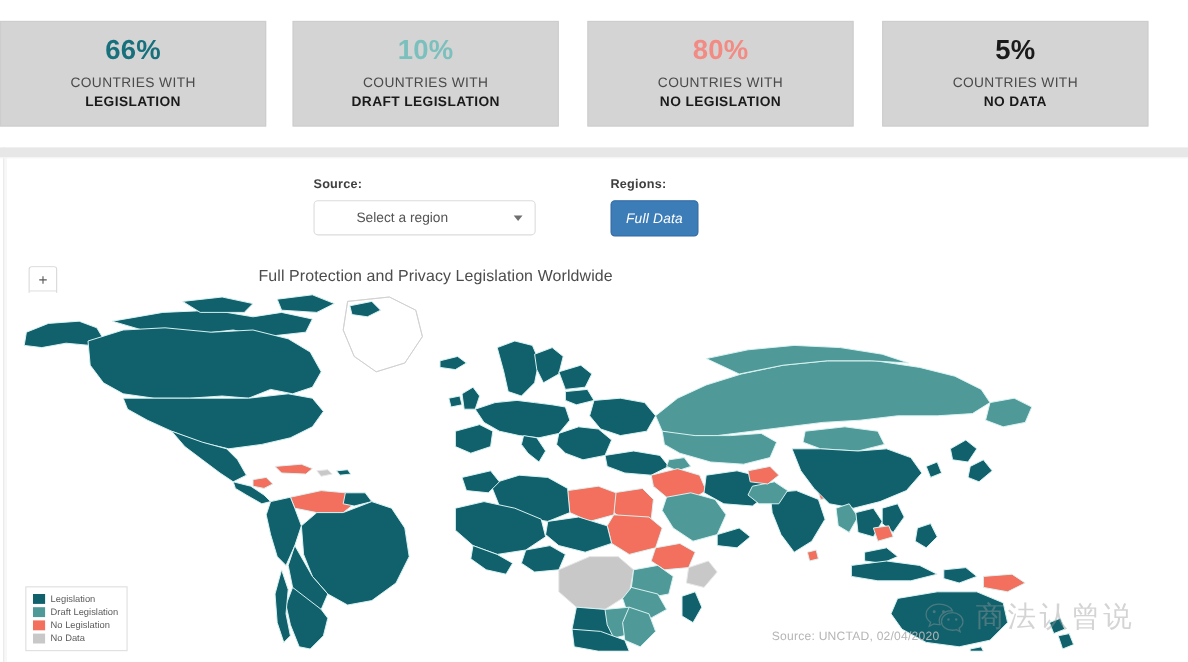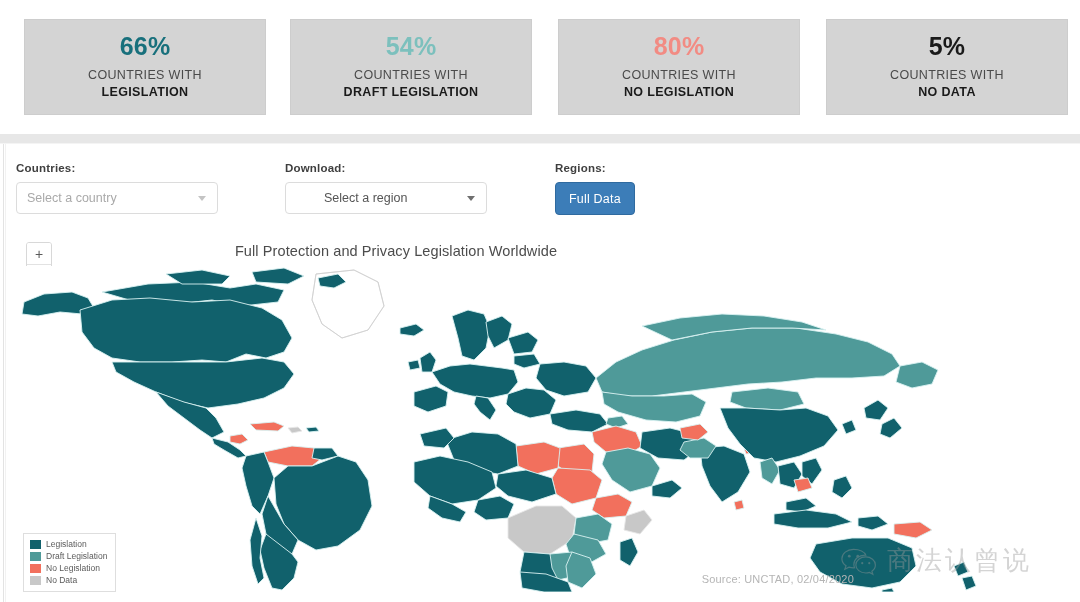--- a/index.html
+++ b/index.html
@@ -23,21 +23,21 @@
   }
   .stat-card{
     background:#d4d4d4;
     height:96px;
     margin-left:16px;
     box-sizing:border-box;
     display:flex;flex-direction:column;align-items:center;justify-content:center;
     border:1px solid #cdcdcd;
     flex:0 0 242px;
   }
-  .stat-card:nth-child(1){margin-left:24px;}
+  .stat-card:nth-child(1){margin-left:0;}
   .stat-card:nth-child(2){margin-left:24px;}
   .stat-card:nth-child(3){margin-left:26px;}
   .stat-card:nth-child(4){margin-left:26px;}
   .stat-pct{
     font-size:25px;font-weight:bold;line-height:1;margin-bottom:9px;
     letter-spacing:.2px;
   }
   .stat-l1{font-size:12.5px;color:#4a4a4a;letter-spacing:.35px;line-height:1.25;}
   .stat-l2{font-size:12.5px;color:#1a1a1a;font-weight:bold;letter-spacing:.35px;line-height:1.3;}
 
@@ -62,21 +62,21 @@
   .select-text.dark{color:#555;margin-left:28px;}
   .caret{
     position:absolute;right:11px;top:50%;margin-top:-2px;
     width:0;height:0;border-left:4px solid transparent;border-right:4px solid transparent;
     border-top:5px solid #c4c4c4;
   }
   .caret.dark{border-top-color:#6f6f6f;}
   .btn-full{
     display:inline-flex;align-items:center;justify-content:center;
     height:31px;padding:0 13px;background:#3c7db8;border:1px solid #2f6a9f;
-    border-radius:4px;color:#fff;font-size:12.5px;letter-spacing:.2px;cursor:pointer;
+    border-radius:4px;color:#fff;font-size:12.5px;letter-spacing:.2px;cursor:pointer;font-style:italic;
   }
 
   
   .map-panel{position:absolute;left:16px;top:230px;width:1048px;height:362px;background:#fff;}
   .map-title{
     position:absolute;left:0;top:13px;width:760px;text-align:center;
     font-size:14.5px;color:#4c4c4c;letter-spacing:.1px;
   }
   .zoom-ctl{
     position:absolute;left:10px;top:12px;width:24px;
@@ -128,21 +128,21 @@
 
   <div class="stats">
 
     <div class="stat-card">
       <div class="stat-pct" style="color:#18707c">66%</div>
       <div class="stat-l1">COUNTRIES WITH</div>
       <div class="stat-l2">LEGISLATION</div>
     </div>
 
     <div class="stat-card">
-      <div class="stat-pct" style="color:#7cc0bd">54%</div>
+      <div class="stat-pct" style="color:#7cc0bd">10%</div>
       <div class="stat-l1">COUNTRIES WITH</div>
       <div class="stat-l2">DRAFT LEGISLATION</div>
     </div>
 
     <div class="stat-card">
       <div class="stat-pct" style="color:#f28b83">80%</div>
       <div class="stat-l1">COUNTRIES WITH</div>
       <div class="stat-l2">NO LEGISLATION</div>
     </div>
 
@@ -152,30 +152,23 @@
       <div class="stat-l2">NO DATA</div>
     </div>
 
   </div>
 
   <div class="divider-band"></div>
   <div class="divider-line"></div>
 
   <div class="controls">
 
-    <div class="ctrl" style="left:16px;top:4px;width:202px;">
-      <span class="ctrl-label">Countries:</span>
-      <div class="select-box">
-        <span class="select-text">Select a country</span>
-        <span class="caret"></span>
-      </div>
-    </div>
 
     <div class="ctrl" style="left:285px;top:4px;width:202px;">
-      <span class="ctrl-label">Download:</span>
+      <span class="ctrl-label">Source:</span>
       <div class="select-box">
         <span class="select-text dark">Select a region</span>
         <span class="caret dark"></span>
       </div>
     </div>
 
     <div class="ctrl" style="left:555px;top:4px;">
       <span class="ctrl-label">Regions:</span>
       <div class="btn-full">Full Data</div>
     </div>

